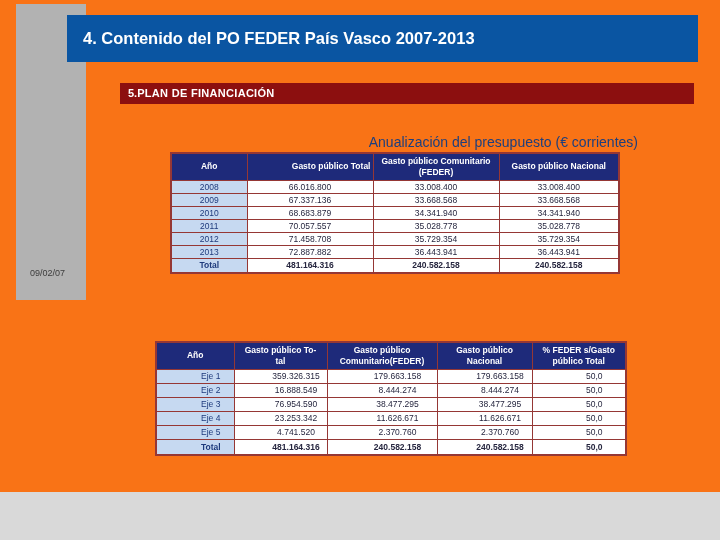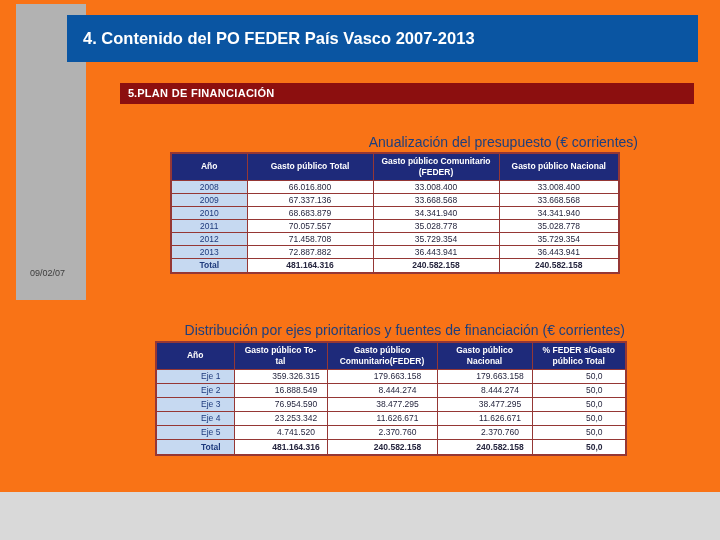--- a/index.html
+++ b/index.html
@@ -29,21 +29,21 @@
   th, td { border:1px solid var(--table-border,#953735); text-align:center; vertical-align:middle; }
   th { background:var(--table-header-navy,#1e2a7a); color:#fff; font-size:8.5px; font-weight:bold;
     white-space:pre-line; height:27px; padding:1px 2px; line-height:11px; }
   td { font-size:8.5px; color:#26263f; padding:0 2px; background:#fff; }
   td:first-child { background:var(--row-label-blue,#c6d9f1); color:#1e3a7c; }
   tr.total td { font-weight:bold; }
 
   .t1 { left:170px; top:152px; width:448px; }
   .t1 td { height:13px; }
   .t1 tr.total td { height:15px; }
-  .t1 th:nth-child(1){ width:76px; } .t1 th:nth-child(2){ width:126px; }
+  .t1 th:nth-child(1){ width:76px; } .t1 th:nth-child(2){ width:126px;text-align:right; }
   .t1 th:nth-child(3){ width:126px; } .t1 th:nth-child(4){ width:120px; }
 
   .t2 { left:155px; top:341px; width:470px; }
   .t2 td { height:14px;padding-left:33px; }
   .t2 tr.total td { height:16px; }
   .t2 th:nth-child(1){ width:78px; } .t2 th:nth-child(2){ width:93px; }
   .t2 th:nth-child(3){ width:110px; } .t2 th:nth-child(4){ width:95px; }
   .t2 th:nth-child(5){ width:94px; }
 
   .footer-band { position:absolute; left:0; top:492px; width:720px; height:48px; background:#d9d9d9; }
@@ -116,21 +116,20 @@
         </tr>
         <tr class="total">
           <td>Total</td>
           <td>481.164.316</td>
           <td>240.582.158</td>
           <td>240.582.158</td>
         </tr>
       </tbody>
   </table>
 
-  <div class="caption caption2">Distribución por ejes prioritarios y fuentes de financiación (€ corrientes)</div>
 
   <table class="t2">
     <thead>
         <tr>
           <th>Año</th>
           <th>Gasto público To-
 tal</th>
           <th>Gasto público
 Comunitario(FEDER)</th>
           <th>Gasto público

